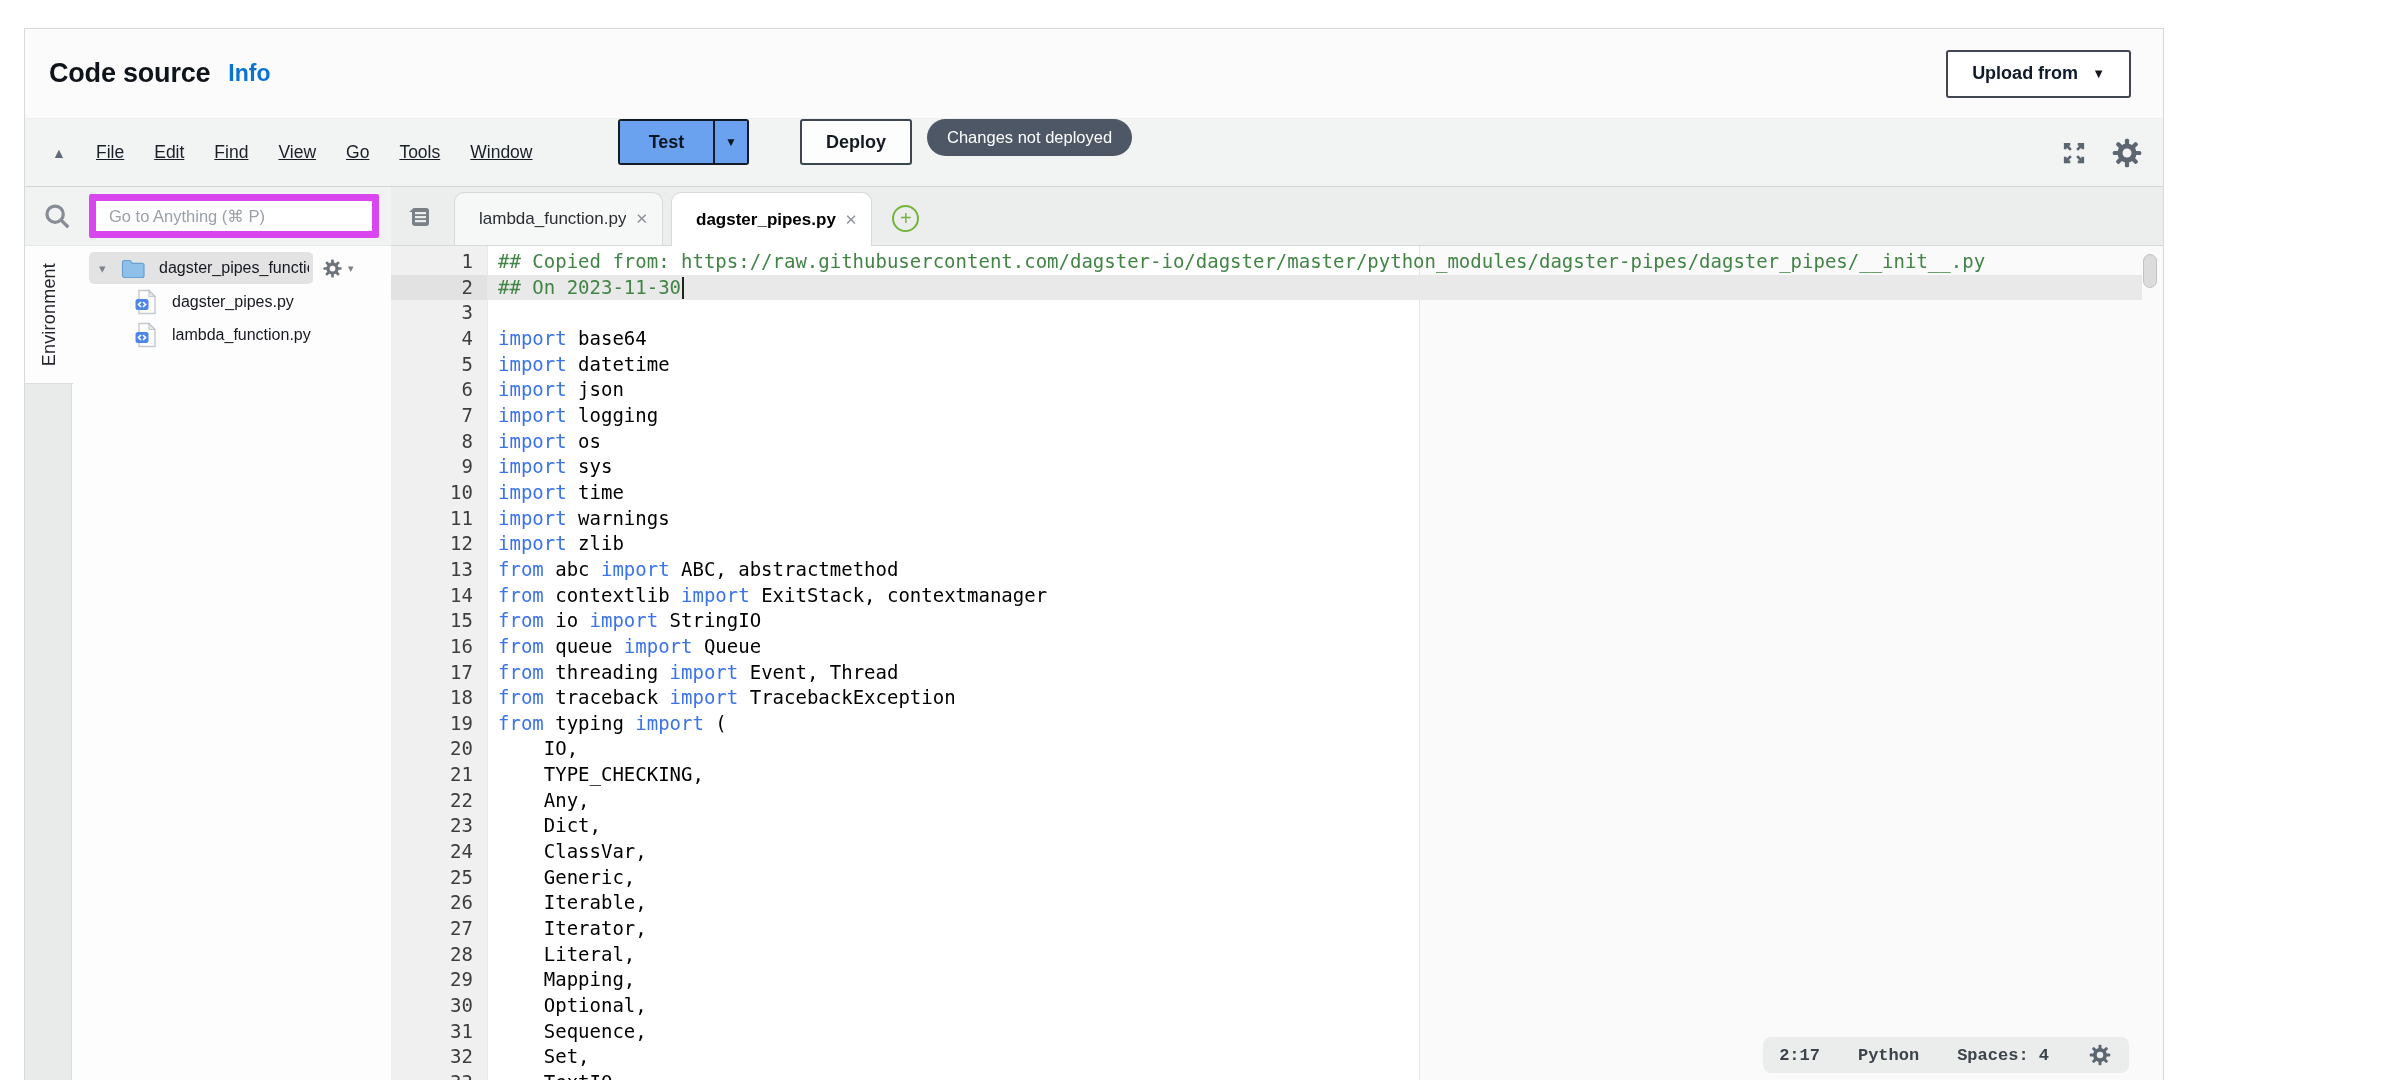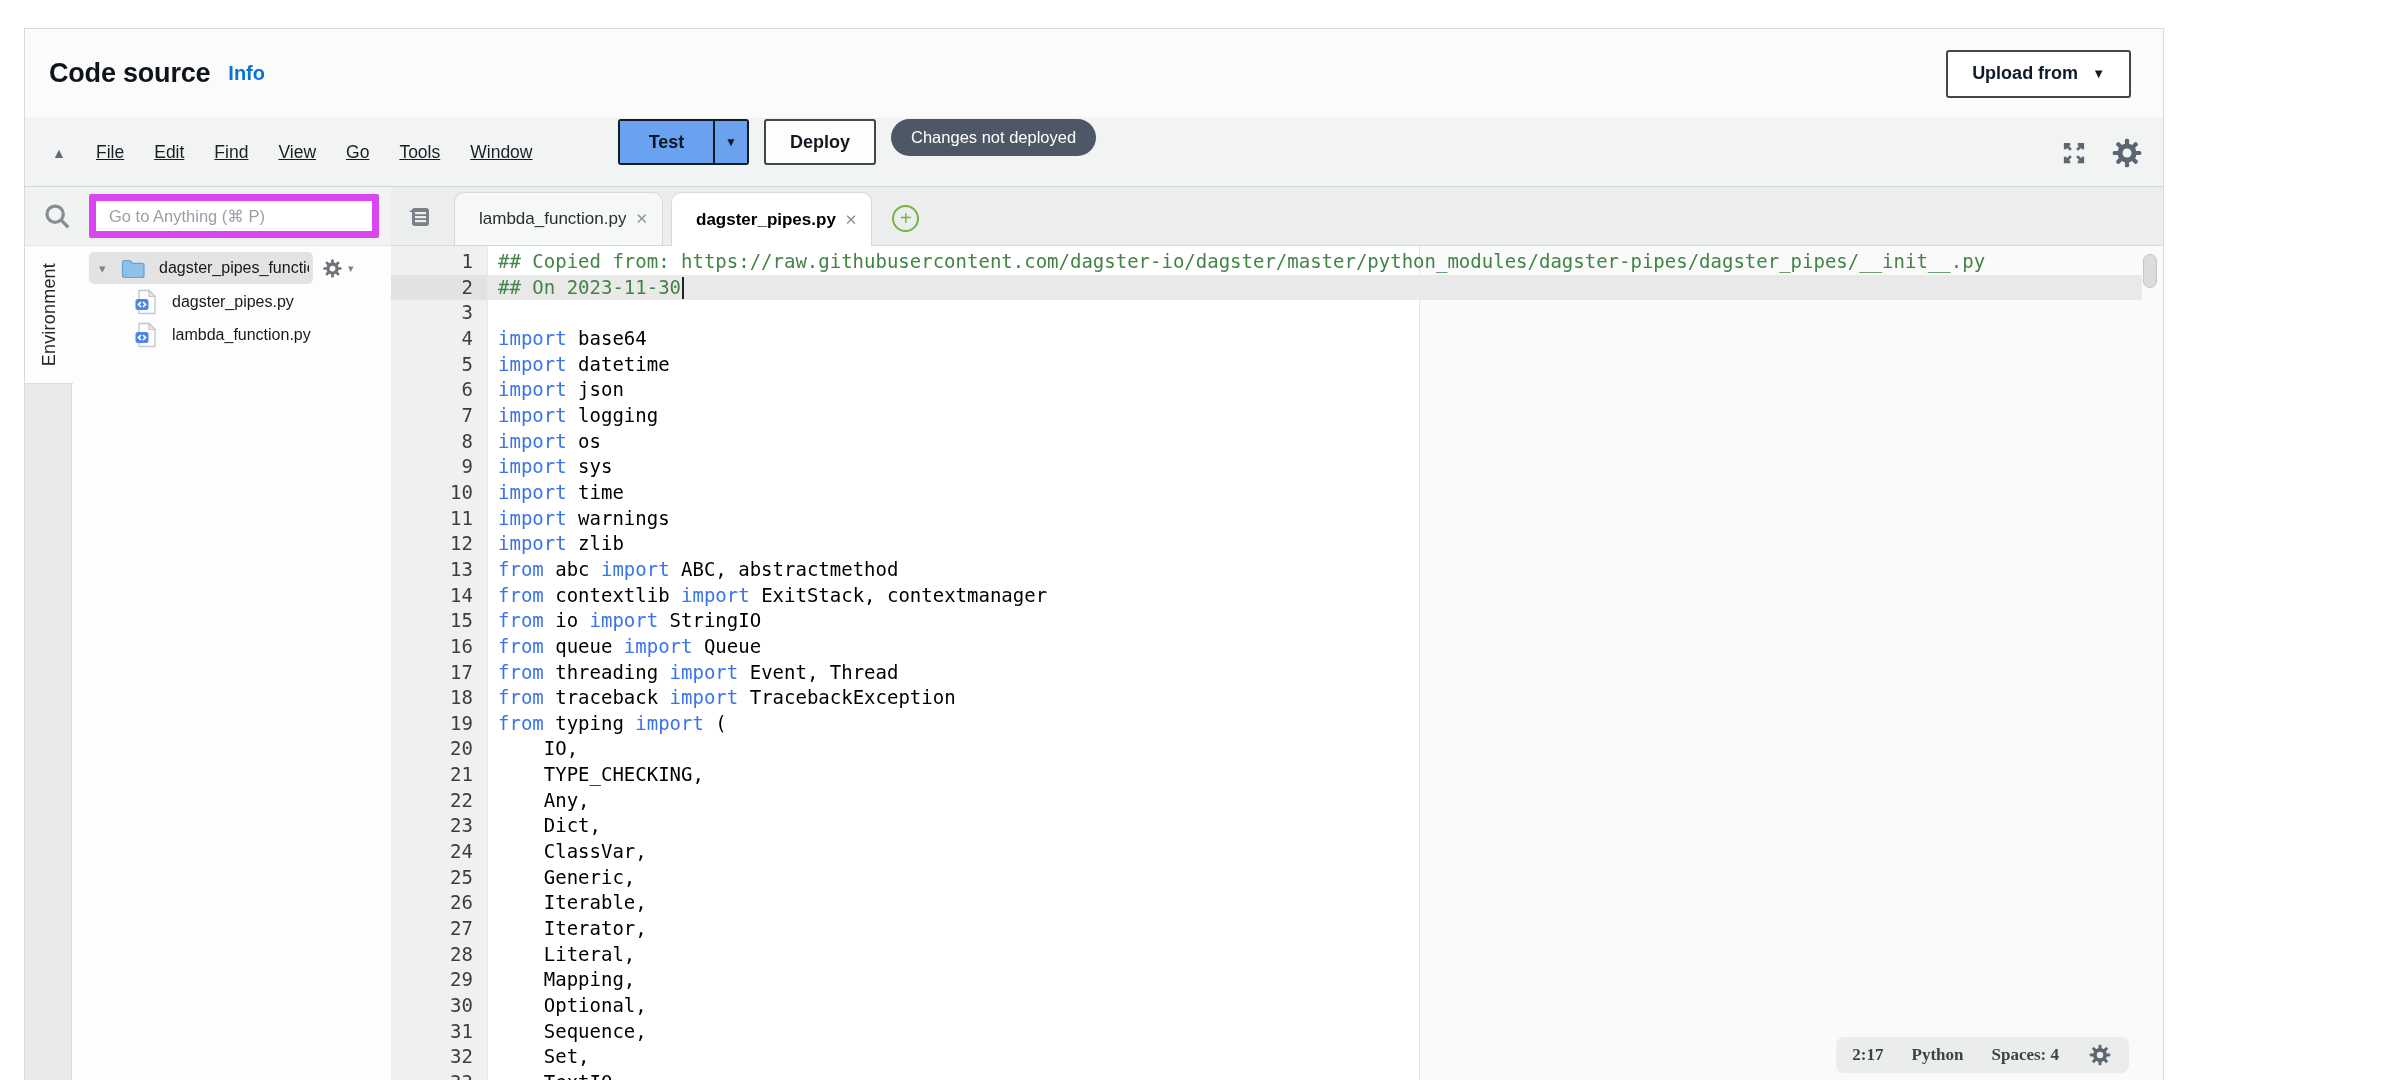--- a/index.html
+++ b/index.html
@@ -6,40 +6,40 @@
   html,body { width: 2390px; height: 1090px; background:#ffffff; font-family:"Liberation Sans", sans-serif; overflow:hidden; }
   body { position:relative; color:#16191f; }
 
   .widget { position:absolute; left:24px; top:28px; width:2140px; height:1052px;
             background:#fff; border:1px solid #d6dada; }
 
   
   .cs-header { height:90px; background:#fbfbfb; display:flex; align-items:center;
                padding:0 32px 0 24px; border-bottom:1px solid #eef0f0; }
   .cs-title { font-size:27px; font-weight:700; color:#0f141a; letter-spacing:-0.2px; }
-  .cs-info  { font-size:20px; font-weight:700; color:#0972d3; margin-left:18px; cursor:pointer; }
+  .cs-info  { font-size:23px; font-weight:700; color:#0972d3; margin-left:18px; cursor:pointer; }
   .spacer { flex:1; }
   .btn-upload { height:48px; padding:0 24px; background:#fff; border:2px solid #424650;
                 border-radius:3px; font-size:18px; font-weight:700; color:#0f1b2a;
                 display:flex; align-items:center; gap:14px; cursor:pointer; font-family:inherit; }
   .btn-upload .dd { font-size:13px; color:#16191f; }
 
   
   .menubar { position:relative; height:68px; background:#f2f3f3; border-bottom:1px solid #d3d6d6;
              display:flex; align-items:center; padding-left:12px; }
   .collapse-btn { width:44px; text-align:center; color:#5f6b7a; font-size:14px; cursor:pointer; }
   .menu-item { padding:0 15px; font-size:17.5px; color:#1a1f26; cursor:pointer; }
   .mb-actions { position:absolute; left:593px; top:0; height:100%; display:flex; align-items:flex-start; gap:15px; }
   .btn-test { display:flex; height:46px; border:2px solid #121b26; border-radius:3px; overflow:hidden; cursor:pointer; }
   .btn-test .t-main { width:93px; background:#6aa2f0; display:flex; align-items:center; justify-content:center;
                       font-size:18px; font-weight:700; color:#0c1522; }
   .btn-test .t-arrow { width:34px; background:#6aa2f0; border-left:2px solid #121b26;
                        display:flex; align-items:center; justify-content:center; font-size:12px; color:#0c1522; }
   .btn-deploy { height:46px; padding:0 24px; background:#fdfdfd; border:2px solid #3f4650; border-radius:3px;
-                font-size:18px; font-weight:700; color:#131920; display:flex; align-items:center; cursor:pointer; font-family:inherit;}
+                font-size:18px; font-weight:700; color:#131920; display:flex; align-items:center; cursor:pointer; font-family:inherit;margin-left:36px;}
   .badge { height:37px; padding:0 20px; background:#4e5766; border-radius:19px; color:#fff;
            font-size:16.5px; display:flex; align-items:center; white-space:nowrap; }
   .mb-icons { position:absolute; right:18px; top:0; height:100%; display:flex; align-items:center; gap:20px; }
   .icon-btn { cursor:pointer; display:flex; align-items:center; }
 
   
   .cs-body { display:flex; height:893px; }
   .left-col { width:366px; display:flex; flex-direction:column; }
   .search-row { height:59px; background:#f1f2f2; display:flex; align-items:center; border-bottom:1px solid #e6e7e7; }
   .search-row .mag { width:64px; display:flex; justify-content:center; }
@@ -91,21 +91,21 @@
                white-space:pre; color:#000; }
   .code-line.active { background:#e9e9e9; }
   .tok-c { color:#428445; }
   .tok-k { color:#3b73ec; }
   .caret-bar { display:inline-block; width:2px; height:22px; background:#222; vertical-align:middle; margin-left:1px; }
   .ruler { position:absolute; left:1028px; top:0; bottom:0; width:1px; background:#e3e5e6; }
   .margin-shade { position:absolute; left:1029px; right:0; top:0; bottom:0; background:rgba(120,125,130,0.035); pointer-events:none; }
   .vscroll-thumb { position:absolute; right:6px; top:8px; width:14px; height:34px; border-radius:7px;
                    background:#dcdcdc; border:1px solid #c3c3c3; cursor:pointer; }
   .status-pill { position:absolute; right:34px; bottom:7px; height:36px; background:#ebecec; border-radius:8px;
-                 display:flex; align-items:center; gap:28px; padding:0 16px; font-family:Liberation Serif, serif;text-align:right; }
+                 display:flex; align-items:center; gap:38px; padding:0 16px; font-family:Liberation Mono, monospace;text-align:right; }
   .status-item { font-size:17px; font-weight:700; color:#3c434b; cursor:pointer; }
   svg { display:block; }
 </style>
 </head>
 <body>
 
 <div class="widget">
 
   <div class="cs-header">
     <span class="cs-title">Code source</span>

